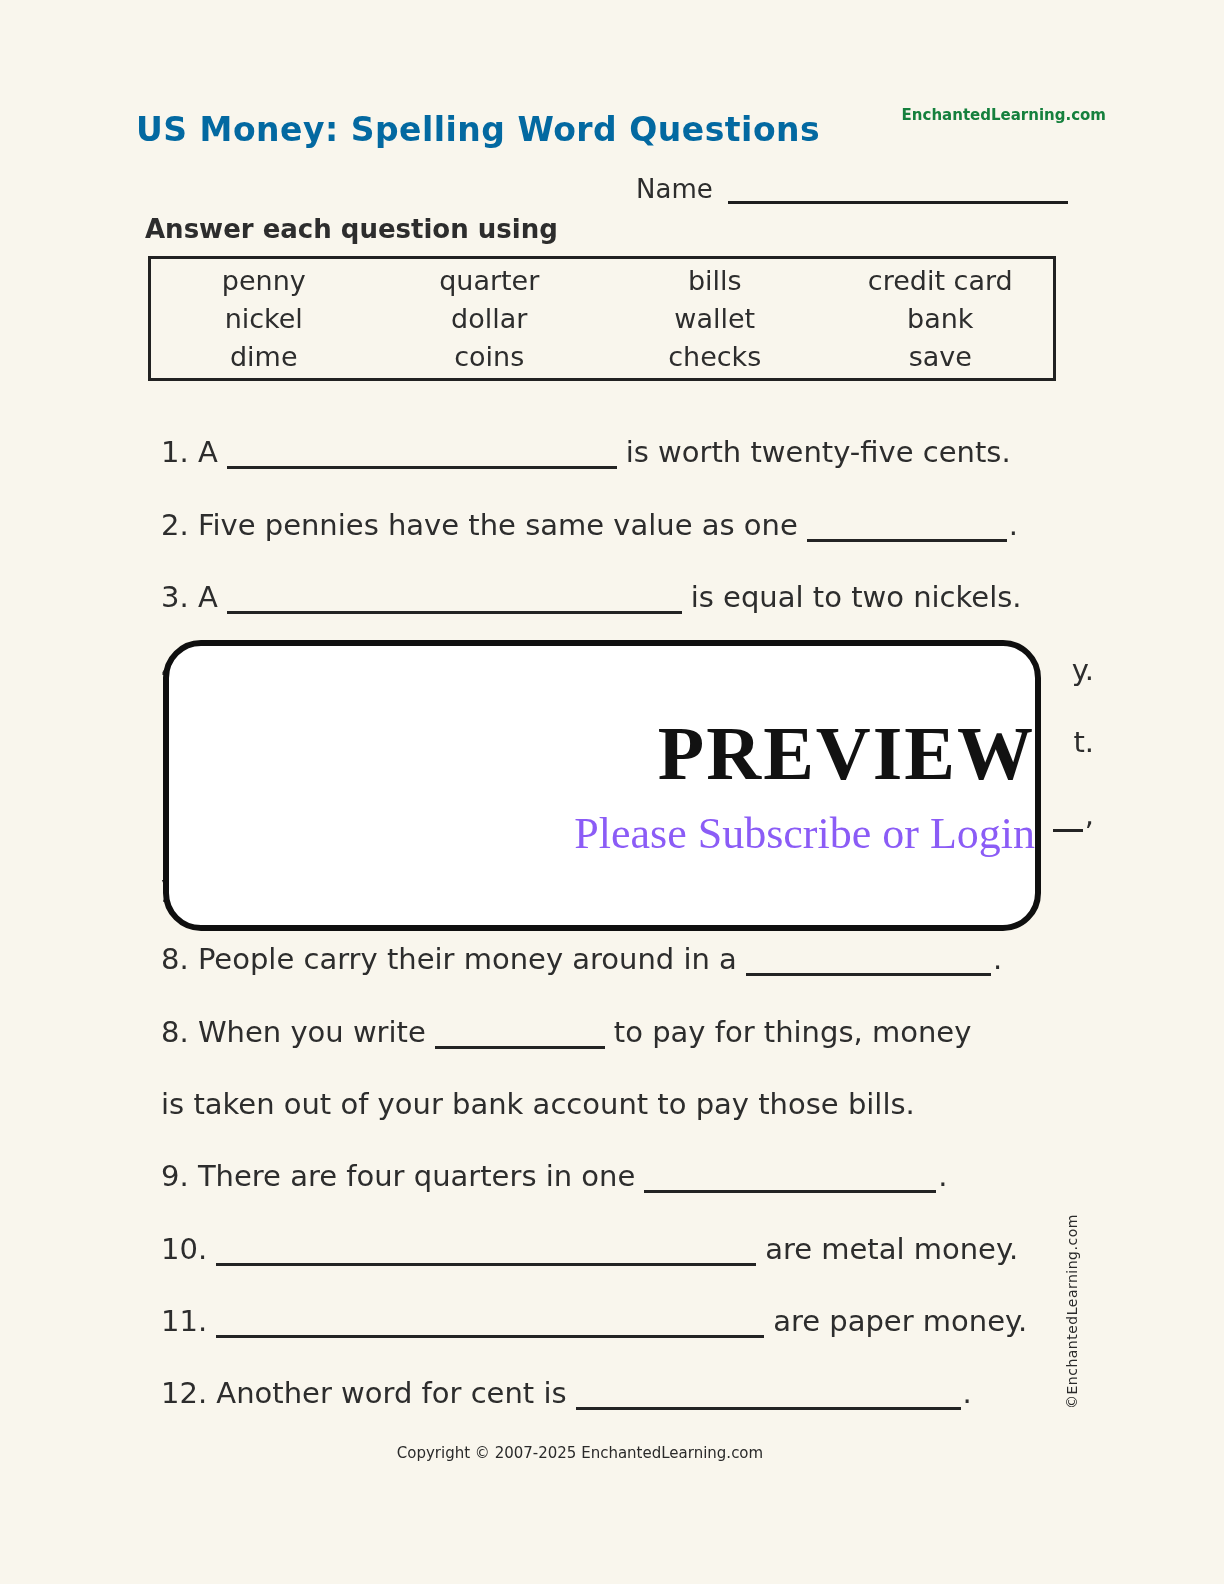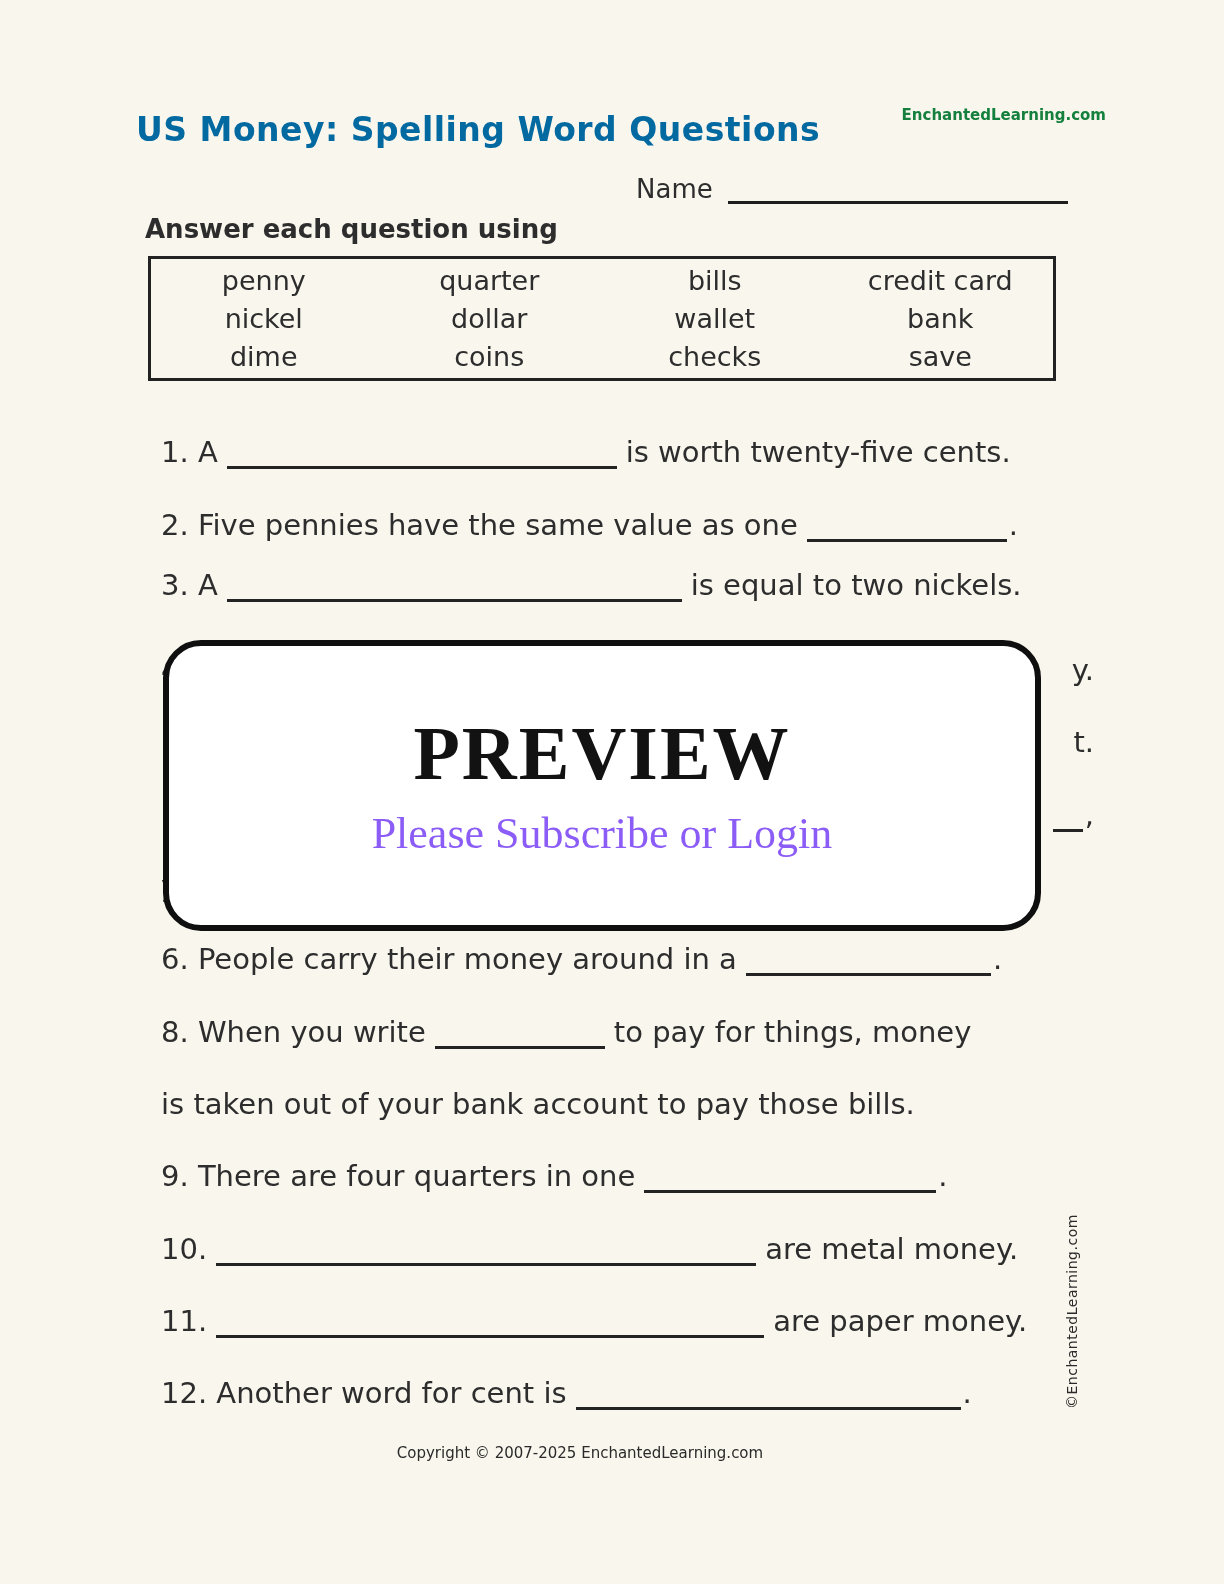--- a/index.html
+++ b/index.html
@@ -53,21 +53,21 @@
   .bw-q8 { width:170px; } .bw-q9 { width:292px; margin-right:2px; }
   .bw-q10 { width:540px; } .bw-q11 { width:548px; }
   .bw-q12 { width:385px; margin-right:2px; }
   .blank-frag {
     display:inline-block; border-bottom:3px solid #242424;
     width:30px; height:30px; vertical-align:-7px; margin-right:2px;
   }
   .preview-box {
     position:absolute; left:163px; top:640px; width:878px; height:291px;
     background:#ffffff; border:6px solid #0f0f0f; border-radius:38px;
-    display:flex; flex-direction:column; align-items:center; justify-content:center;
+    display:flex; flex-direction:column; align-items:flex-end; justify-content:center;
     gap:21px;
   }
   .preview-title {
     font-family:"Liberation Serif", serif;
     font-size:76px; font-weight:600; color:#121212; line-height:1;
     letter-spacing:2px;
   }
   .preview-subtitle {
     font-family:"Liberation Serif", serif; 
     font-size:44px; color:#8b5cf6; line-height:1;
@@ -114,21 +114,21 @@
   </div>
 
   <div class="qrow" style="top:432px;">
     <span>1. A</span><span class="blank bw-q1"></span><span>is worth twenty-five cents.</span>
   </div>
 
   <div class="qrow" style="top:505px;">
     <span>2. Five pennies have the same value as one</span><span class="blank bw-q2"></span><span>.</span>
   </div>
 
-  <div class="qrow" style="top:565px;">
+  <div class="qrow" style="top:577px;">
     <span>3. A</span><span class="blank bw-q3"></span><span>is equal to two nickels.</span>
   </div>
 
   <div class="qrow split" style="top:650px;">
     <span>4</span>
     <span>y.</span>
   </div>
 
   <div class="qrow split" style="top:722px;">
     <span>5</span>
@@ -138,21 +138,21 @@
   <div class="qrow split" style="top:795px;">
     <span>6</span>
     <span><span class="blank-frag"></span><span>,</span></span>
   </div>
 
   <div class="qrow" style="top:866px;">
     <span>y</span>
   </div>
 
   <div class="qrow" style="top:939px;">
-    <span>6. People carry their money around in a</span><span class="blank bw-q7"></span><span>.</span>
+    <span>8. People carry their money around in a</span><span class="blank bw-q7"></span><span>.</span>
   </div>
 
   <div class="qrow" style="top:1012px;">
     <span>8. When you write</span><span class="blank bw-q8"></span><span>to pay for things, money</span>
   </div>
 
   <div class="qrow" style="top:1084px;">
     <span>is taken out of your bank account to pay those bills.</span>
   </div>
 

